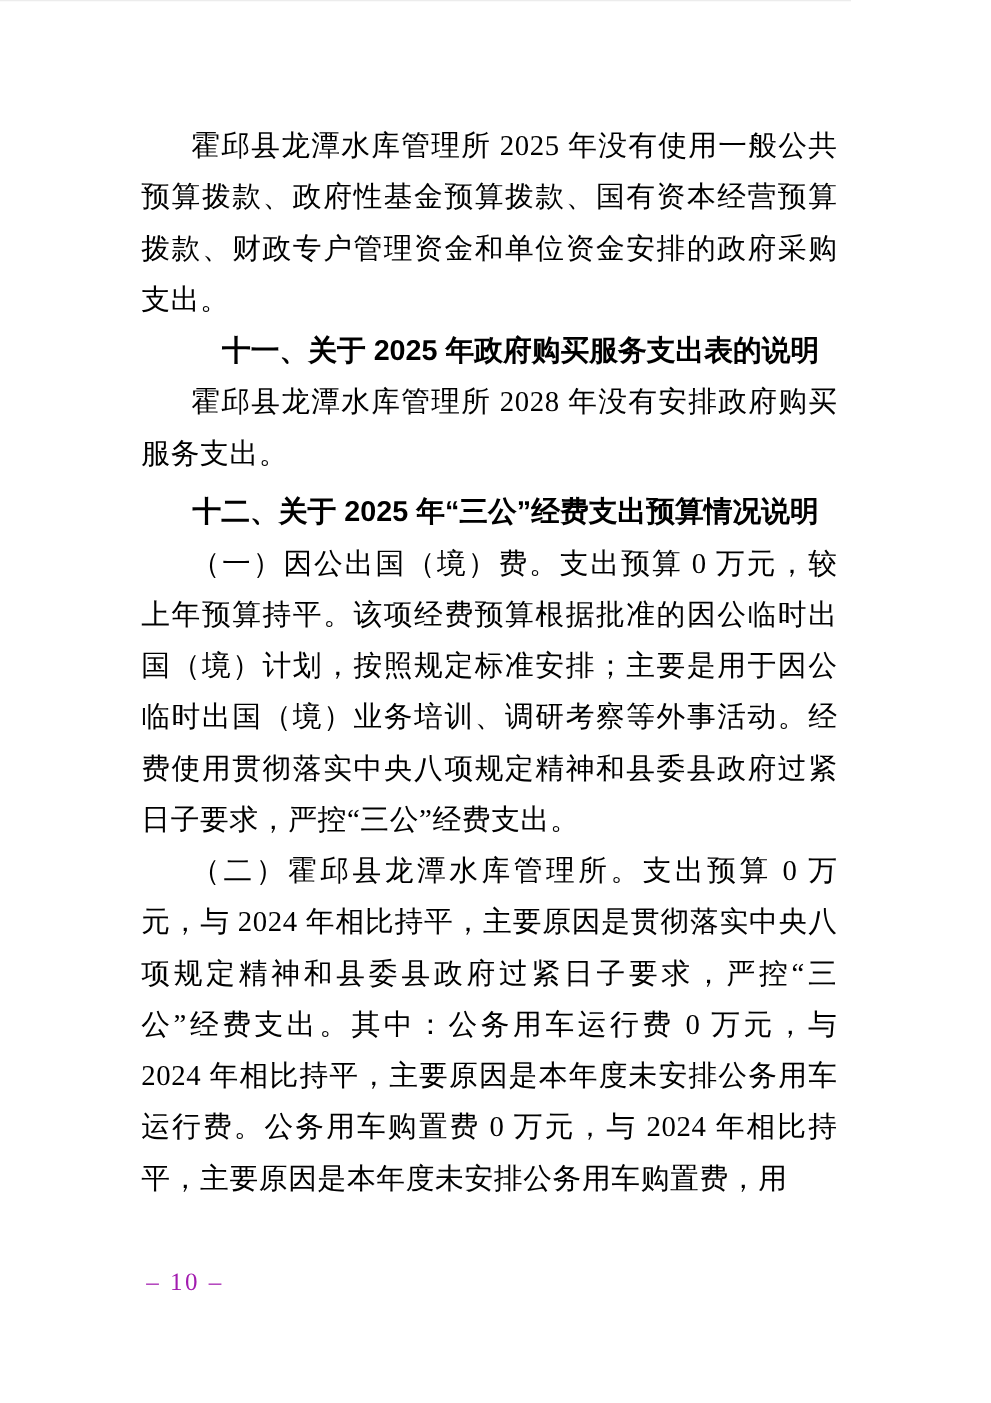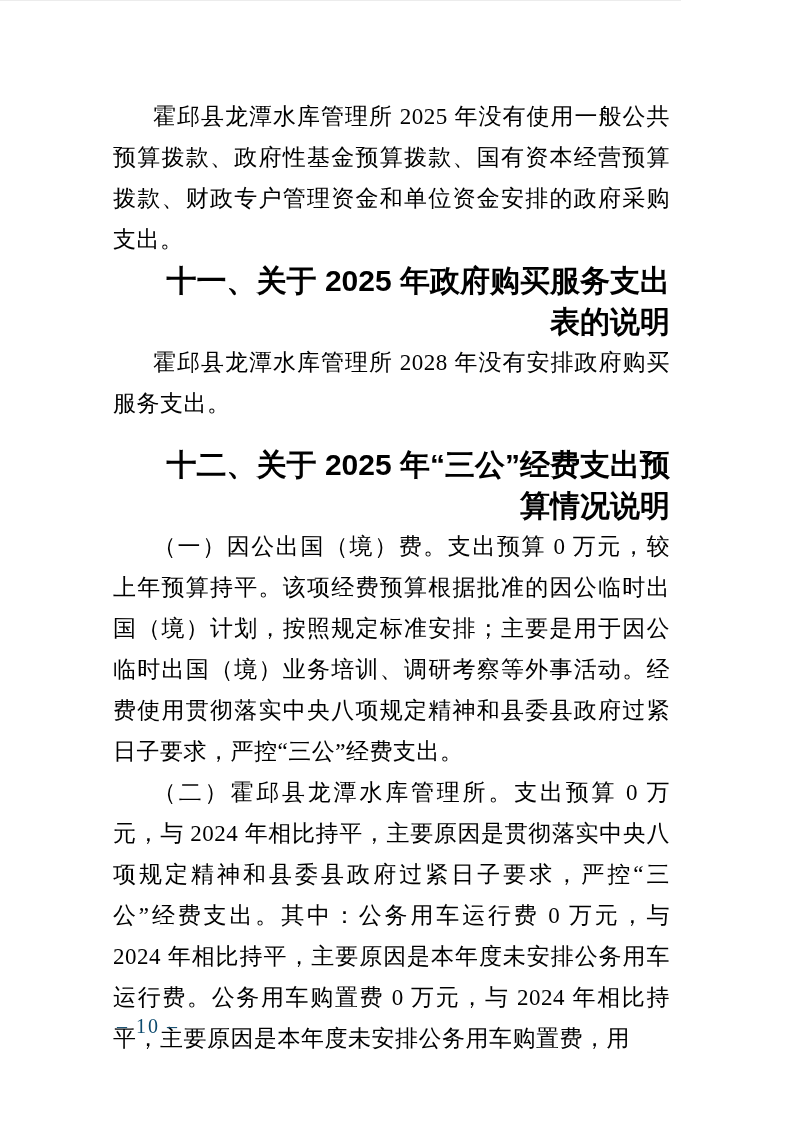--- a/index.html
+++ b/index.html
@@ -26,41 +26,41 @@
     line-height: 41px;
     text-align: justify;
   }
   .para {
     margin: 0;
     text-indent: 40px;
     letter-spacing: 0.5px;
   }
   .heading {
     margin: 0;
-    font-size: 30px;
+    font-size: 23px;
     line-height: 41px;
     font-weight: bold;
     font-family: "Liberation Sans", "DejaVu Sans", sans-serif;
-    text-align: right;
+    text-align: center;
   }
   .heading-indent-2 { text-indent: 50px; }
   .heading-indent-1 { text-indent: 26px; }
-  .space-above { margin-top: 20px; }
+  .space-above { margin-top: 6px; }
   .lead {
     font-weight: normal;
     font-family: "Liberation Sans", "DejaVu Sans", sans-serif;
   }
   .footer {
     position: absolute;
     left: 117px;
     top: 1014px;
     font-size: 20px;
     line-height: 24px;
     letter-spacing: 2px;
-    color: #0c4a6e;
+    color: #a21caf;
   }
 </style>
 </head>
 <body>
 
 <div class="page">
   <div class="content">
 
     <p class="para">霍邱县龙潭水库管理所 2025 年没有使用一般公共预算拨款、政府性基金预算拨款、国有资本经营预算拨款、财政专户管理资金和单位资金安排的政府采购支出。</p>
 

